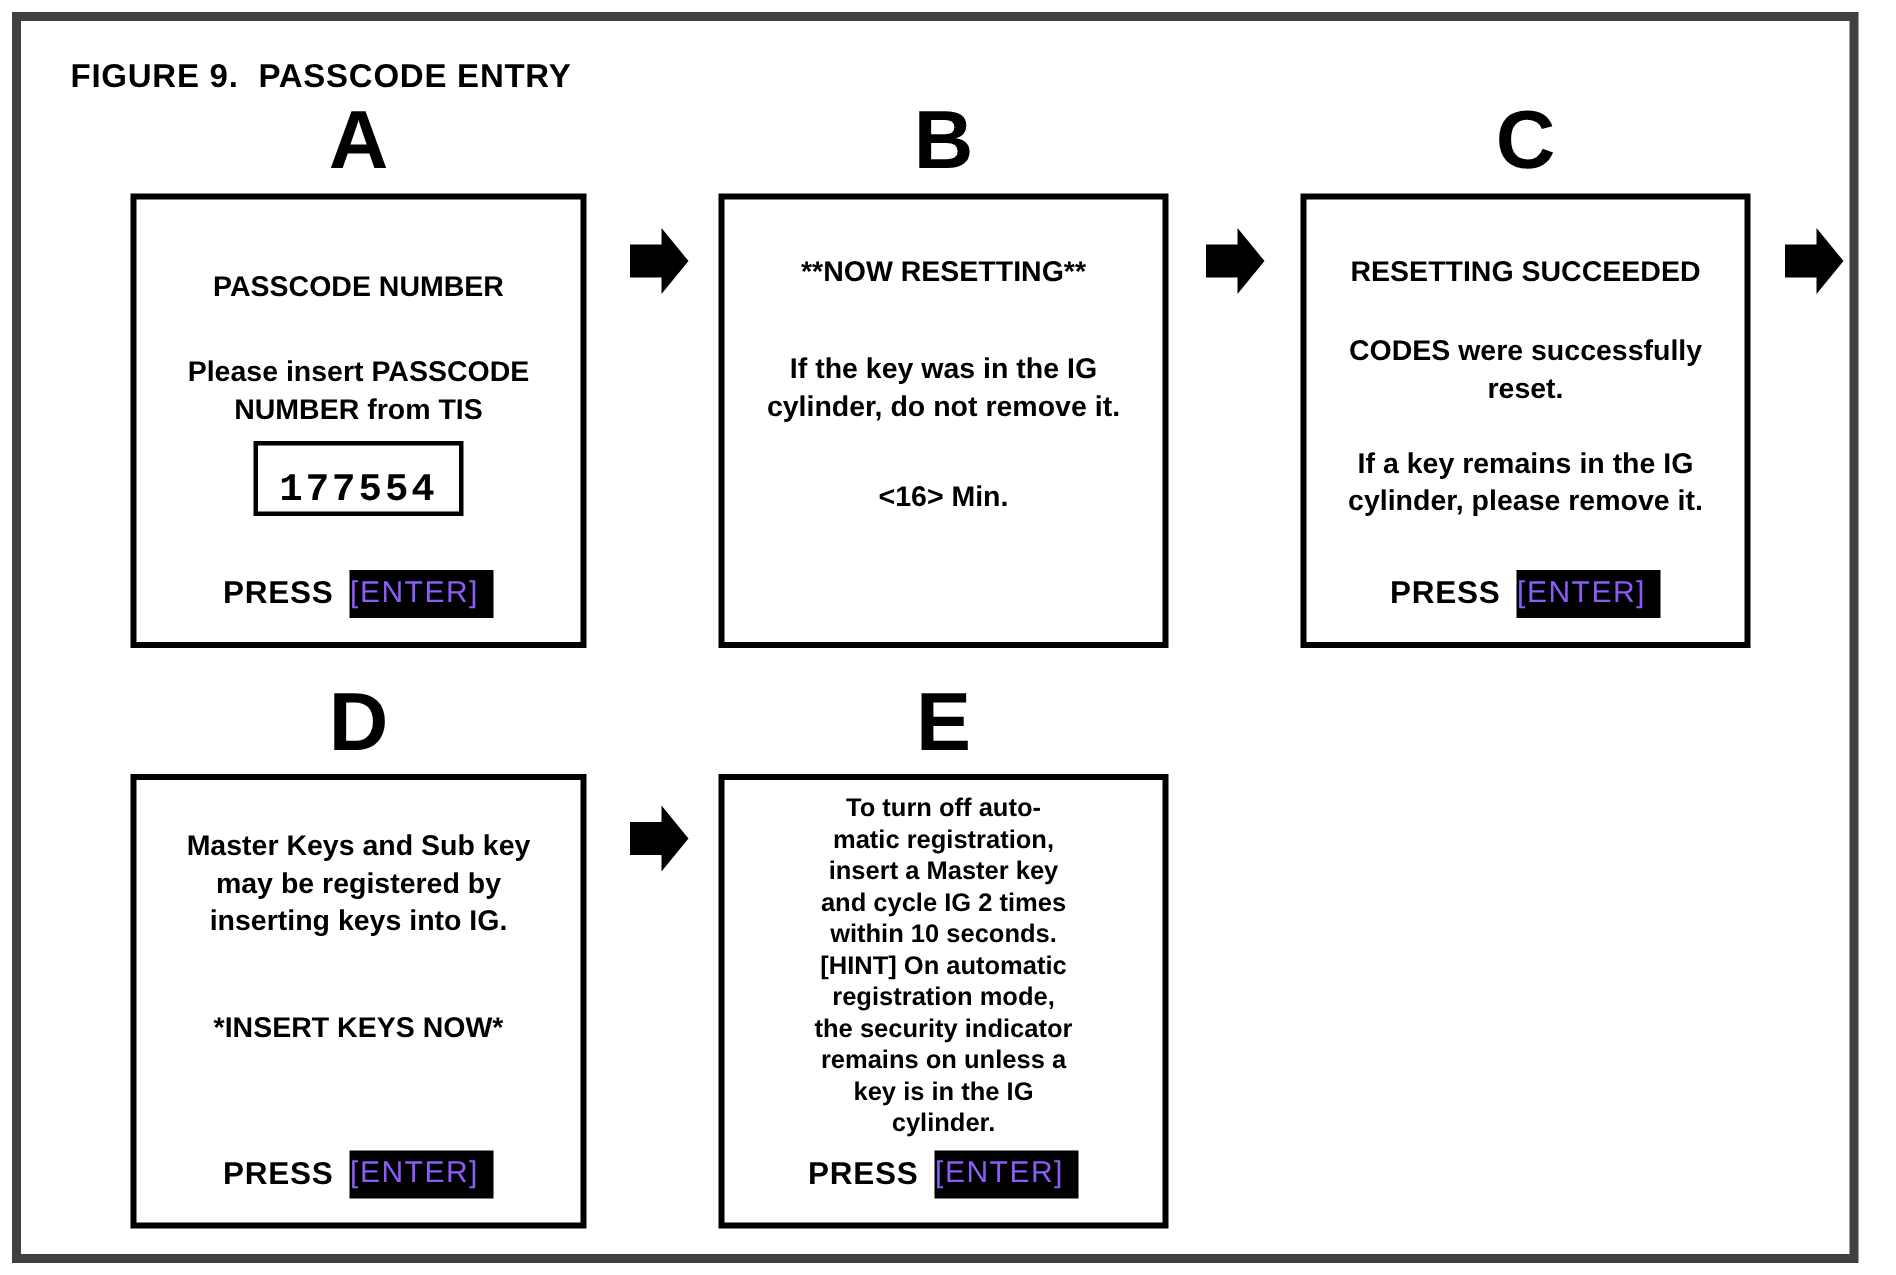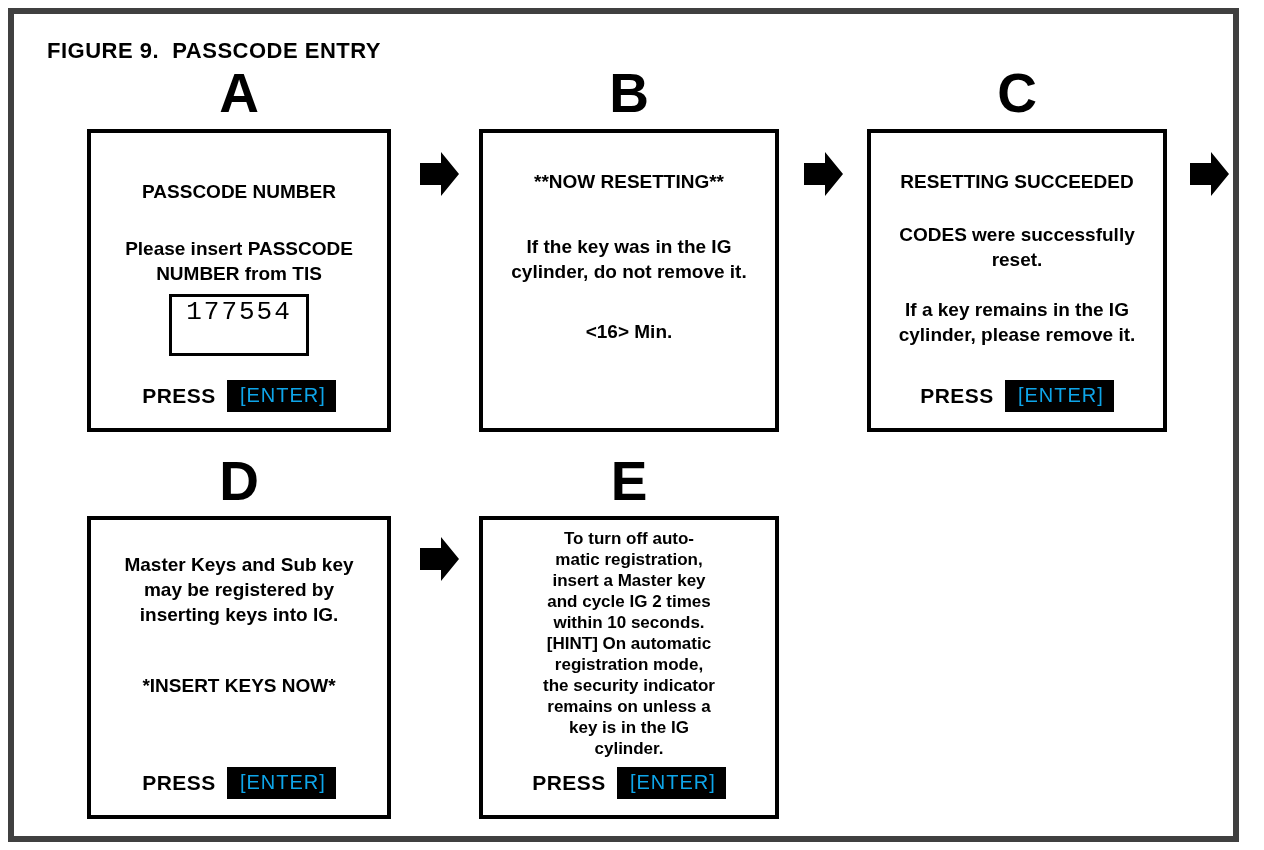--- a/index.html
+++ b/index.html
@@ -64,54 +64,54 @@
   }
   .small-txt {
     font-size: 17px;
     line-height: 21px;
     font-weight: bold;
   }
 
   .passcode-box {
     margin: 8px auto 0 auto;
     width: 140px;
-    height: 62px;
+    height: 50px;
     border: 3px solid #000000;
     box-sizing: border-box;
     display: flex;
-    align-items: flex-start;
+    align-items: flex-end;
     justify-content: center;
     font-family: "Liberation Mono", "DejaVu Sans Mono", monospace;
     font-size: 26px;
-    font-weight: normal;
+    font-weight: bold;
     letter-spacing: 2px;
   }
 
   .press-row {
     position: absolute;
     left: 0;
     right: 0;
     bottom: 16px;
     display: flex;
     align-items: center;
     justify-content: center;
     gap: 11px;
   }
   .press-label {
     font-size: 21px;
     font-weight: bold;
     letter-spacing: 0.5px;
   }
   .enter-badge {
     background: #000000;
-    color: #0ea5e9;
+    color: #8b5cf6;
     font-size: 20px;
     font-weight: normal;
     letter-spacing: 1px;
-    padding: 4px 10px 5px 13px;
+    padding: 4px 10px 5px 0;
   }
 
   .flow-arrow {
     position: absolute;
     width: 40px;
     height: 46px;
   }
   .flow-arrow svg { display: block; }
 </style>
 </head>

